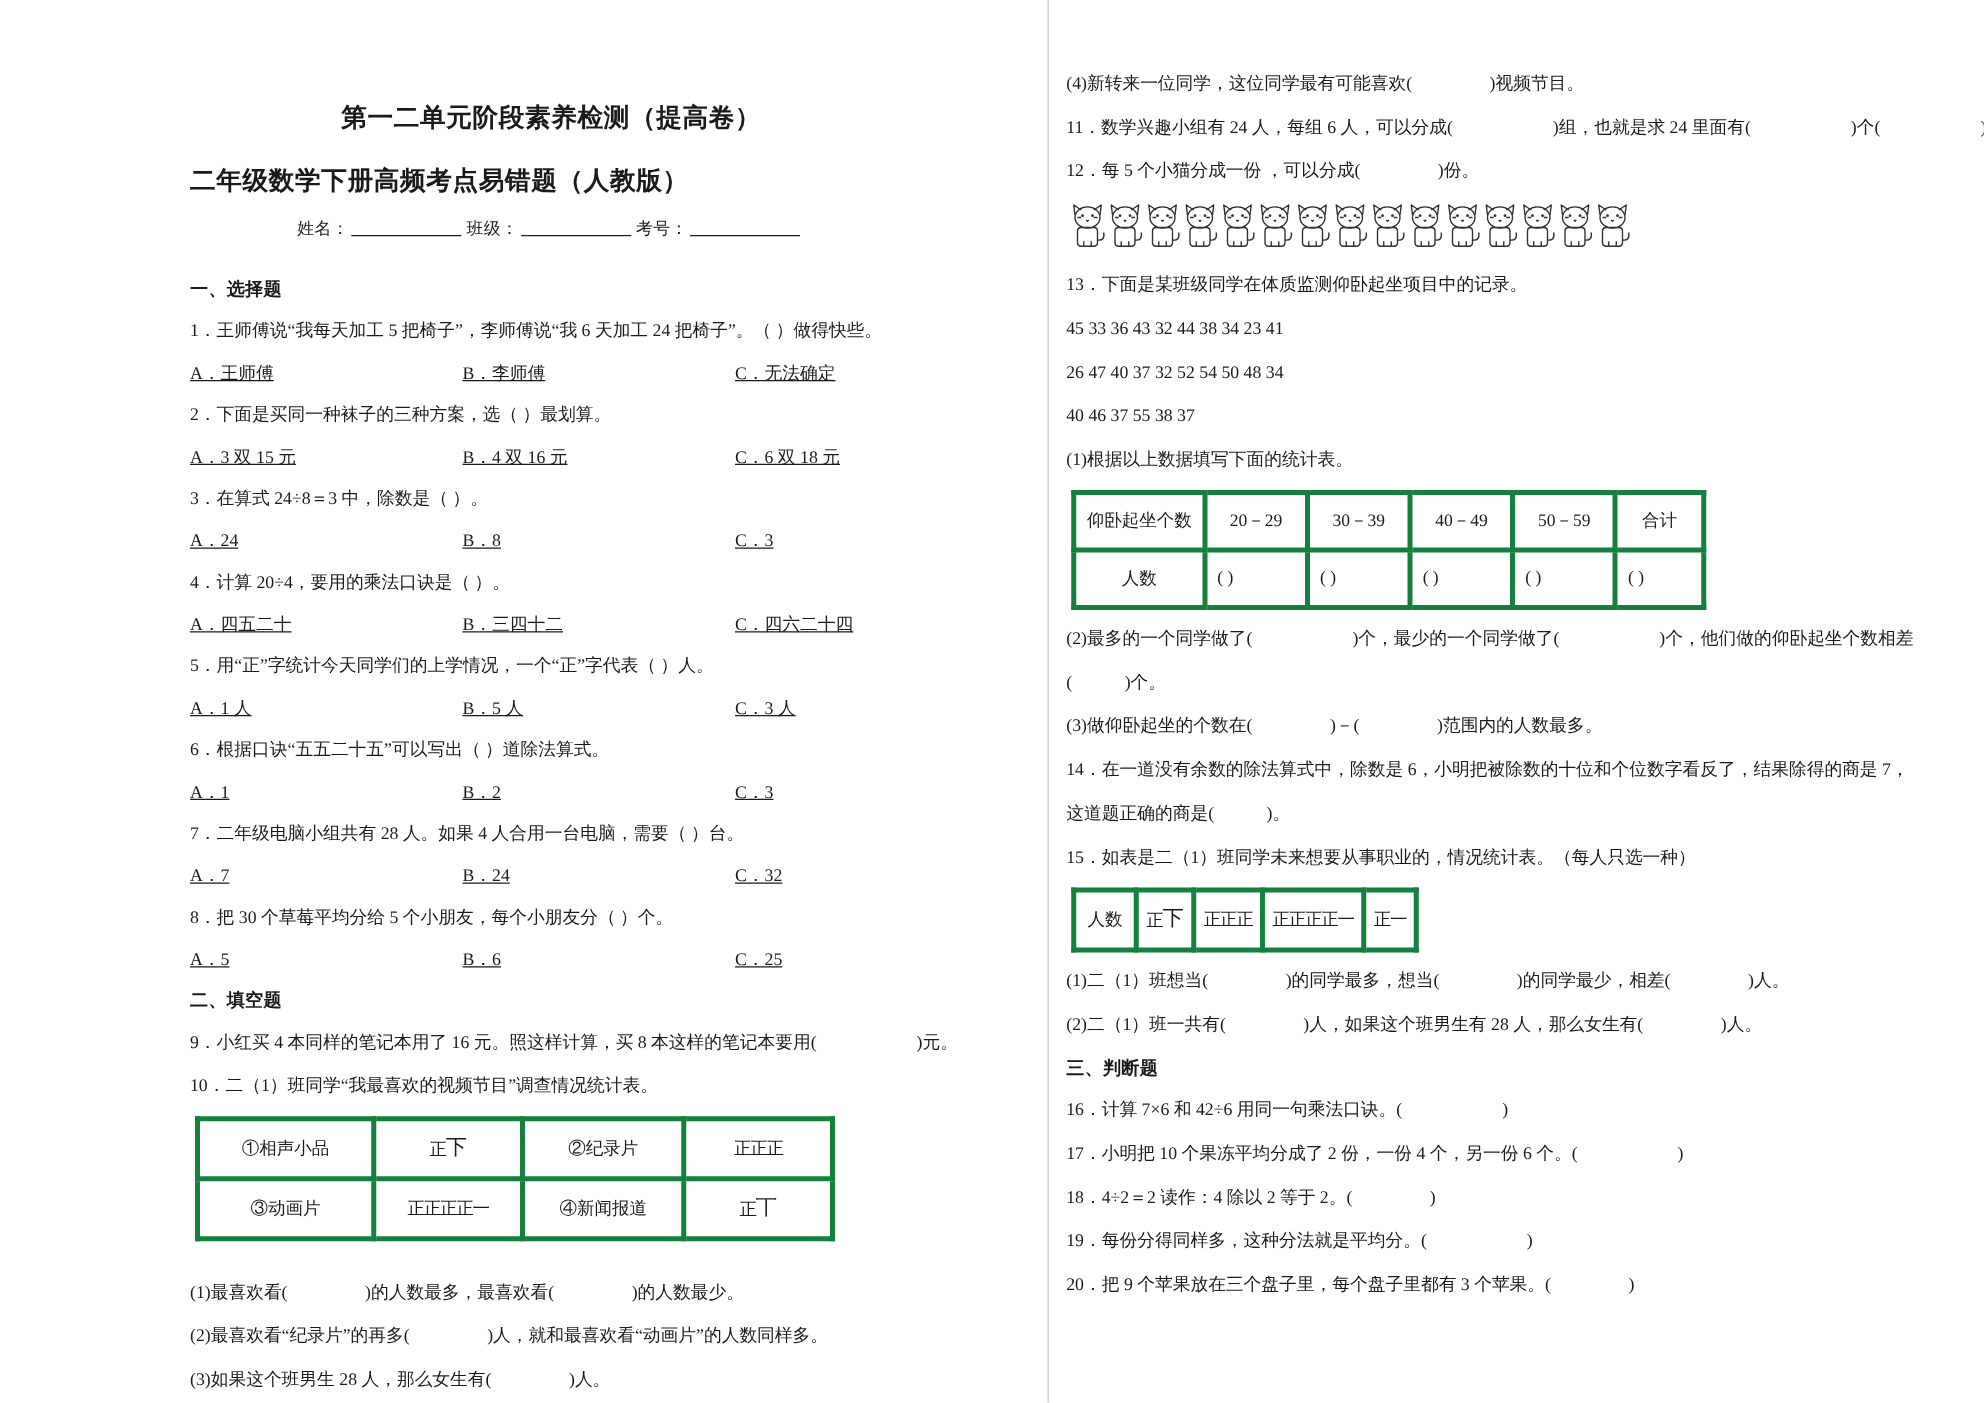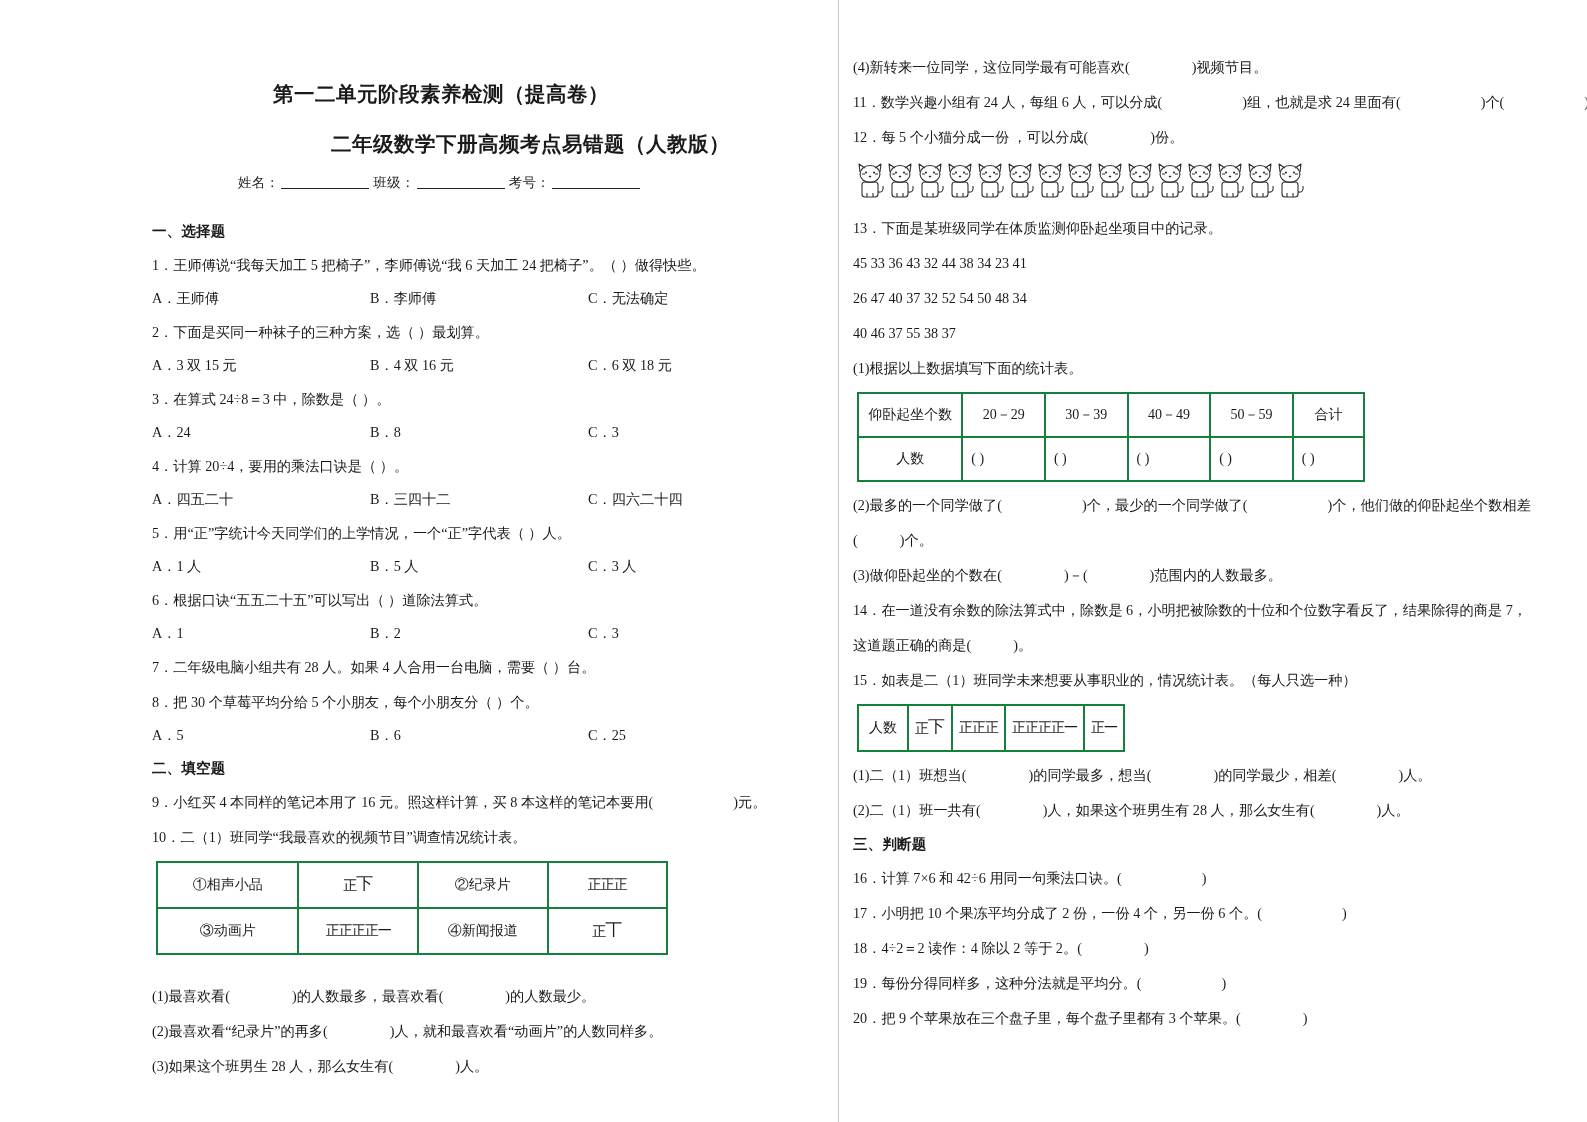--- a/index.html
+++ b/index.html
@@ -32,21 +32,21 @@
     font-weight: bold;
     font-size: 20.5px;
     text-align: center;
     letter-spacing: .5px;
     margin: 0 0 22px 0;
   }
   .doc-title-2 {
     font-family: "Liberation Sans", "DejaVu Sans", sans-serif;
     font-weight: bold;
     font-size: 20.5px;
-    text-align: right;
+    text-align: left;
     letter-spacing: .5px;
     margin: 0 0 16px 0;
   }
   .idline {
     text-align: center;
     font-size: 13.5px;
     margin: 0 0 30px 0;
     letter-spacing: .3px;
   }
   .idline .fill {
@@ -77,38 +77,39 @@
     font-size: 14.2px;
     line-height: 1.55;
     margin: 0 0 13px 0;
     white-space: nowrap;
   }
 
   .opts {
     display: flex;
     font-size: 14.2px;
     margin: 0 0 13px 0;
+    text-decoration: underline;
   }
   .opts > span { display: block; }
   .opt-a { width: 218px; }
   .opt-b { width: 218px; }
   .opt-c { flex: 1; }
 
   
   .blank-s { display: inline-block; width: 42px; }
   .blank-m { display: inline-block; width: 62px; }
   .blank-l { display: inline-block; width: 80px; }
 
   
   table.grid {
     border-collapse: collapse;
     margin: 6px 0 12px 4px;
   }
   table.grid td {
-    border: 2px solid #15803d;
+    border: 4px solid #15803d;
     font-size: 14px;
     text-align: center;
     padding: 12px 6px;
     white-space: nowrap;
   }
 
   
   .tbl-video { width: 512px; }
   .tbl-video td { height: 36px; }
   .tbl-video td:nth-child(1) { width: 142px; }
@@ -218,20 +219,25 @@
         <span>6．</span><span>根据口诀“五五二十五”可以写出（    ）道除法算式。</span>
       </div>
       <div class="opts">
         <span class="opt-a">A．1</span>
         <span class="opt-b">B．2</span>
         <span class="opt-c">C．3</span>
       </div>
 
       <div class="q">
         <span>7．</span><span>二年级电脑小组共有 28 人。如果 4 人合用一台电脑，需要（    ）台。</span>
+      </div>
+      <div class="opts">
+        <span class="opt-a">A．7</span>
+        <span class="opt-b">B．24</span>
+        <span class="opt-c">C．32</span>
       </div>
 
       <div class="q">
         <span>8．</span><span>把 30 个草莓平均分给 5 个小朋友，每个小朋友分（    ）个。</span>
       </div>
       <div class="opts">
         <span class="opt-a">A．5</span>
         <span class="opt-b">B．6</span>
         <span class="opt-c">C．25</span>
       </div>

